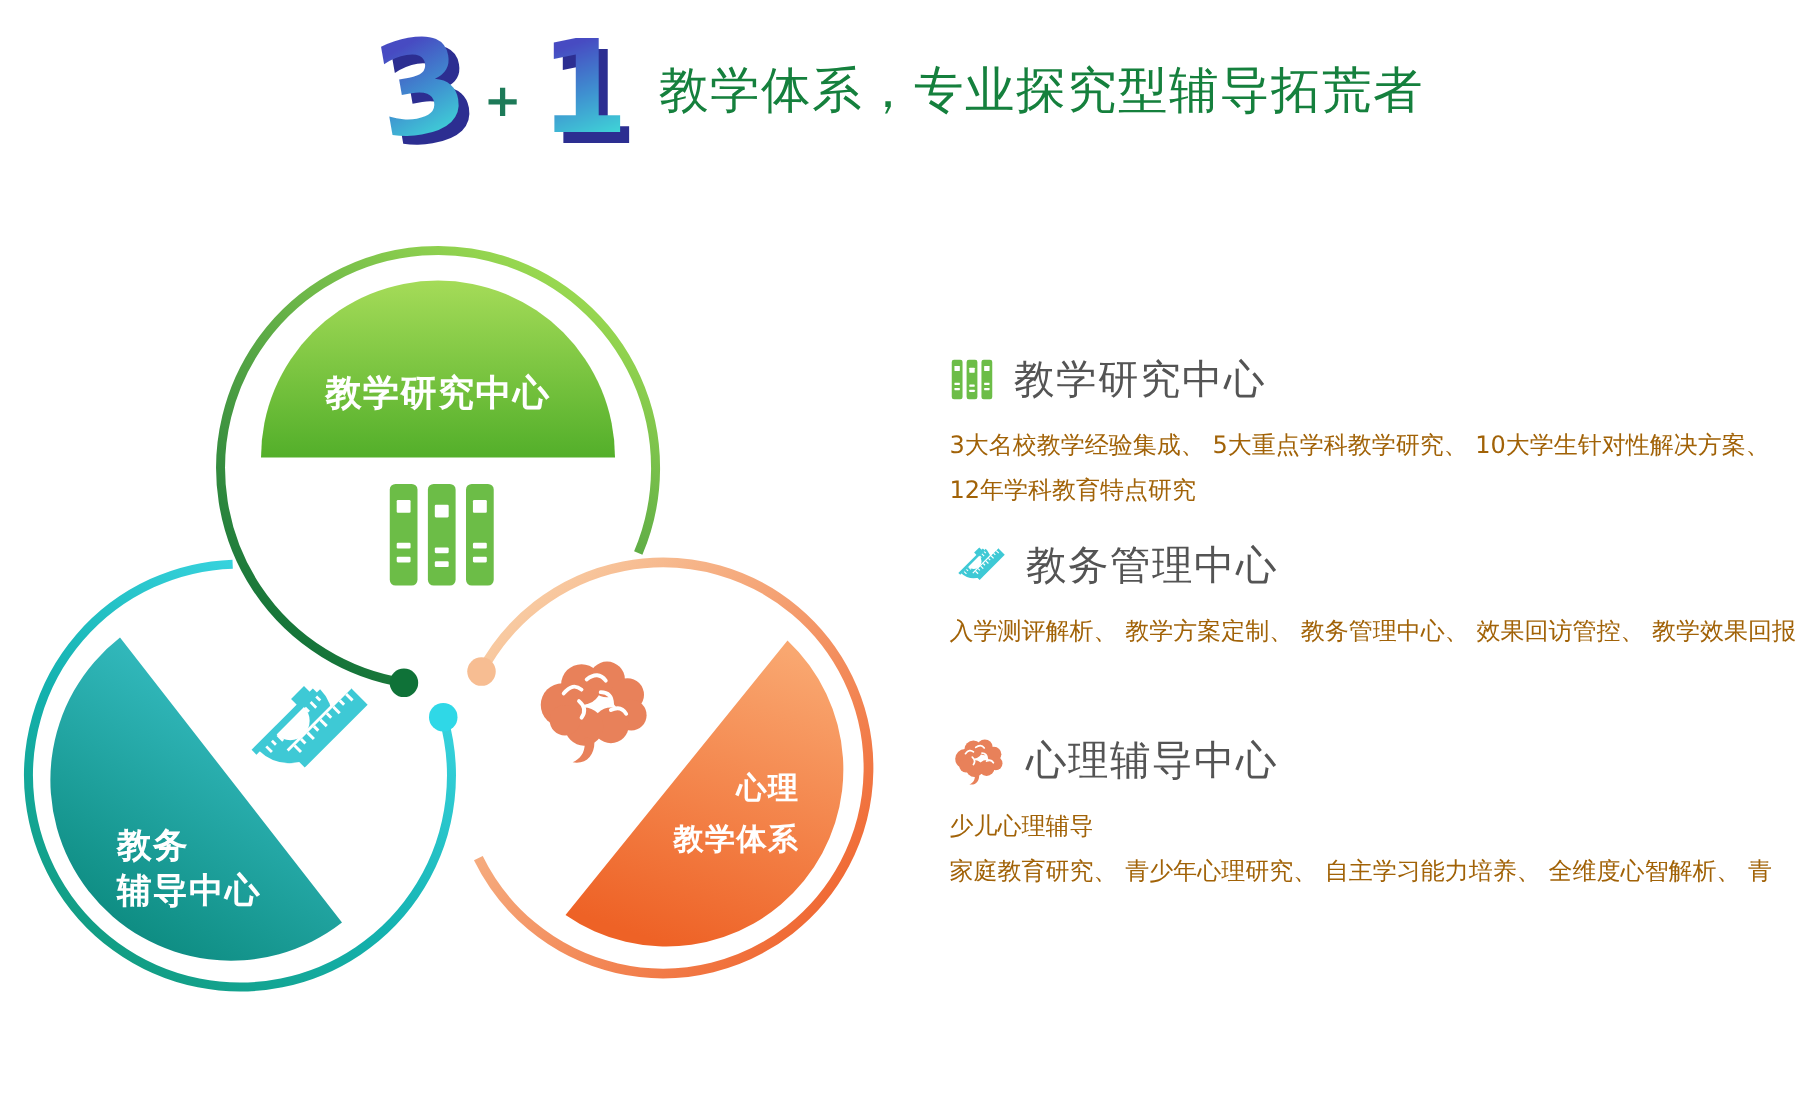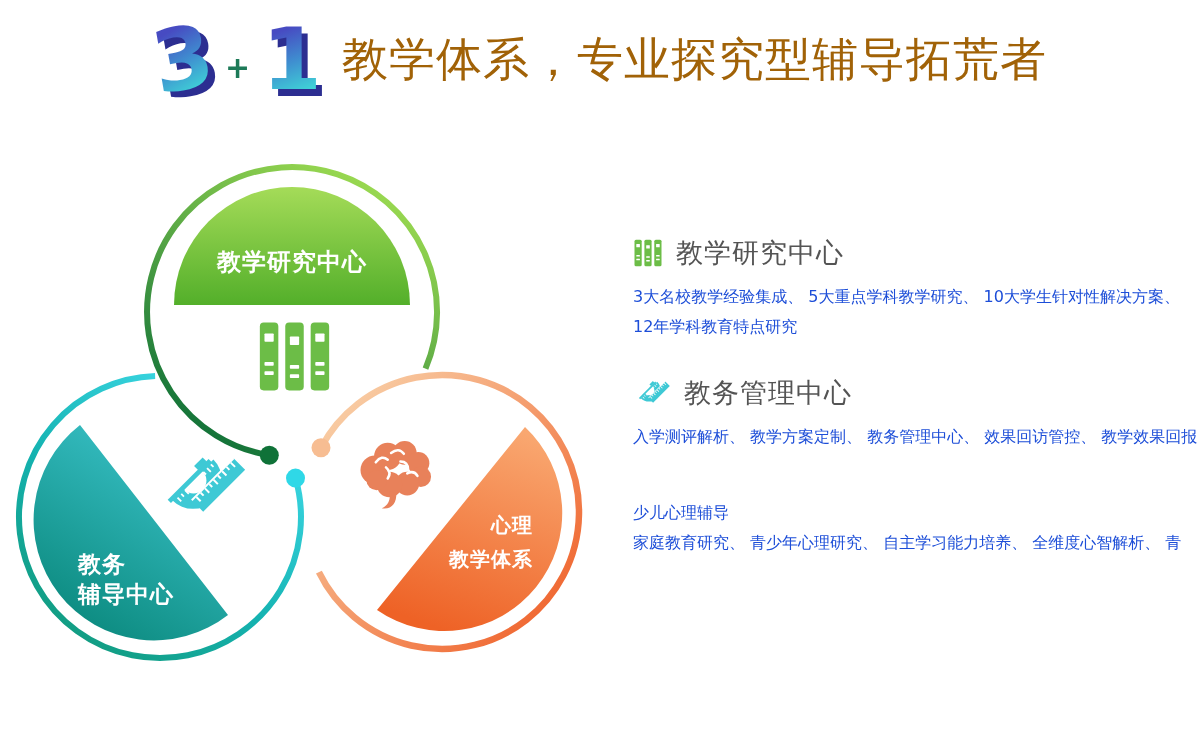--- a/index.html
+++ b/index.html
@@ -12,35 +12,35 @@
   .digit{position:relative;display:inline-block;font-weight:bold;font-size:86px;line-height:0.95;}
   .digit .lay{display:block;}
   .digit .shadow{position:absolute;left:6px;top:7px;color:#2c2e91;}
   .digit .face{position:relative;color:#38b9cf;}
   @supports ((-webkit-background-clip:text) or (background-clip:text)){
     .digit .face{background:linear-gradient(160deg,#474bc2 18%,#3f8fd0 52%,#3fe2d8 92%);
       -webkit-background-clip:text;background-clip:text;color:transparent;}
   }
   .rot-left{transform:rotate(-10deg);}
   .plus{font-size:30px;font-weight:bold;color:#1d7a58;margin-top:14px;}
-  .hero-title{margin:0;font-size:46px;font-weight:400;color:#a16207;letter-spacing:1px;white-space:nowrap;}
+  .hero-title{margin:0;font-size:33px;font-weight:400;color:#15803d;letter-spacing:1px;white-space:nowrap;}
   
   .diagram-svg{position:absolute;left:0;top:0;}
   .disc-label{position:absolute;color:#fff;font-weight:bold;}
   .dome-label{left:192px;top:246px;width:200px;text-align:center;font-size:24px;letter-spacing:1px;}
   .teal-label{left:78px;top:513px;font-size:23px;line-height:30px;letter-spacing:1px;margin-top:36px;}
   .orange-label{left:373px;top:508px;width:160px;text-align:right;font-size:20px;line-height:34px;letter-spacing:1px;}
   
   .info{position:absolute;left:633px;top:234px;width:565px;}
   .sec{position:absolute;left:0;right:0;}
-  .sec-1{top:0;} .sec-2{top:140px;} .sec-3{top:254px;}
+  .sec-1{top:0;} .sec-2{top:124px;} .sec-3{top:254px;}
   .sec-head{display:flex;align-items:center;gap:13px;height:38px;}
   .sec-head h2{margin:0;font-size:27px;font-weight:400;color:#545454;letter-spacing:1px;white-space:nowrap;}
   .sec-icon{flex:0 0 auto;}
-  .sec-body{margin-top:10px;font-size:16px;line-height:30px;color:#1d4ed8;}
+  .sec-body{margin-top:10px;font-size:16px;line-height:30px;color:#a16207;}
   .sec-body .bline{white-space:nowrap;}
 </style>
 </head>
 <body>
 
 <div class="page">
 
   <header class="hero">
     <div class="logo3d">
       <span class="digit rot-left">
@@ -211,20 +211,26 @@
             <use href="#icon-protractor"></use>
           </svg>
         <h2>教务管理中心</h2>
       </div>
       <div class="sec-body">
         <div class="bline">入学测评解析、 教学方案定制、 教务管理中心、 效果回访管控、 教学效果回报</div>
       </div>
     </section>
 
     <section class="sec sec-3">
+      <div class="sec-head">
+        <svg class="sec-icon" width="38" height="38" viewBox="0 0 100 100">
+            <use href="#icon-brain"></use>
+          </svg>
+        <h2>心理辅导中心</h2>
+      </div>
       <div class="sec-body">
         <div class="bline">少儿心理辅导</div>
         <div class="bline">家庭教育研究、 青少年心理研究、 自主学习能力培养、 全维度心智解析、 青</div>
       </div>
     </section>
 
   </aside>
 </div>
 
 </body></html>

